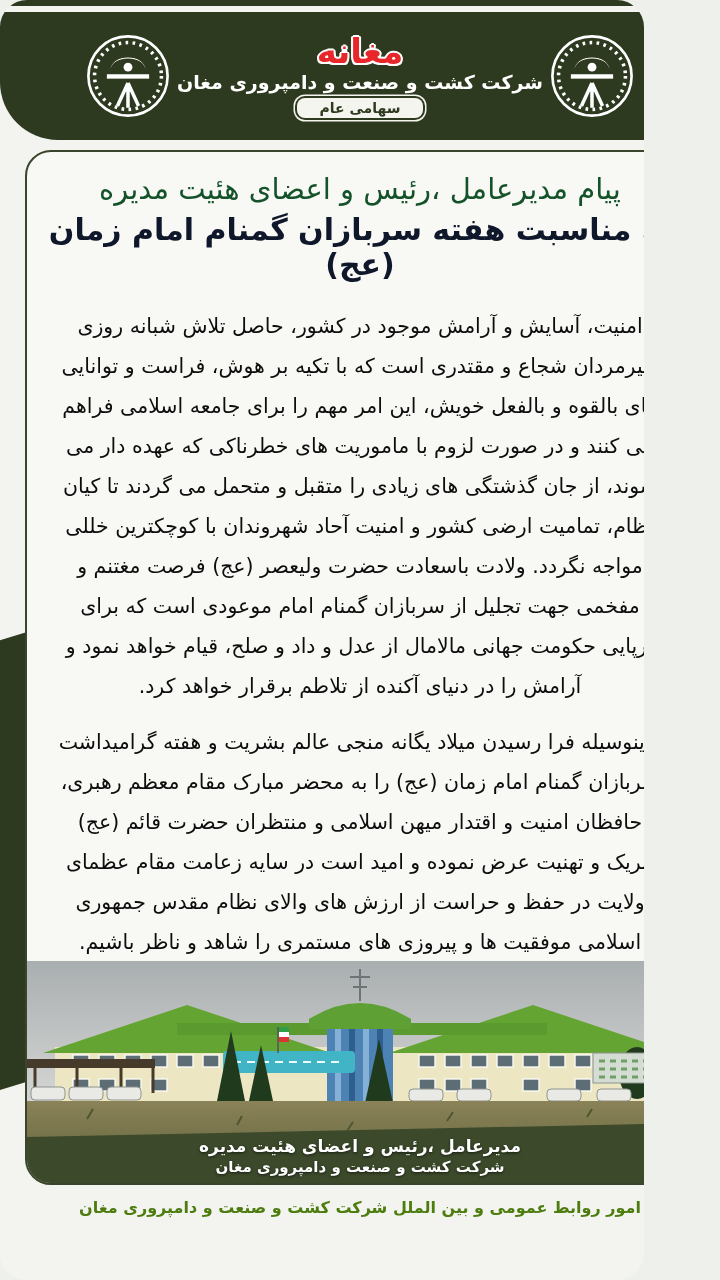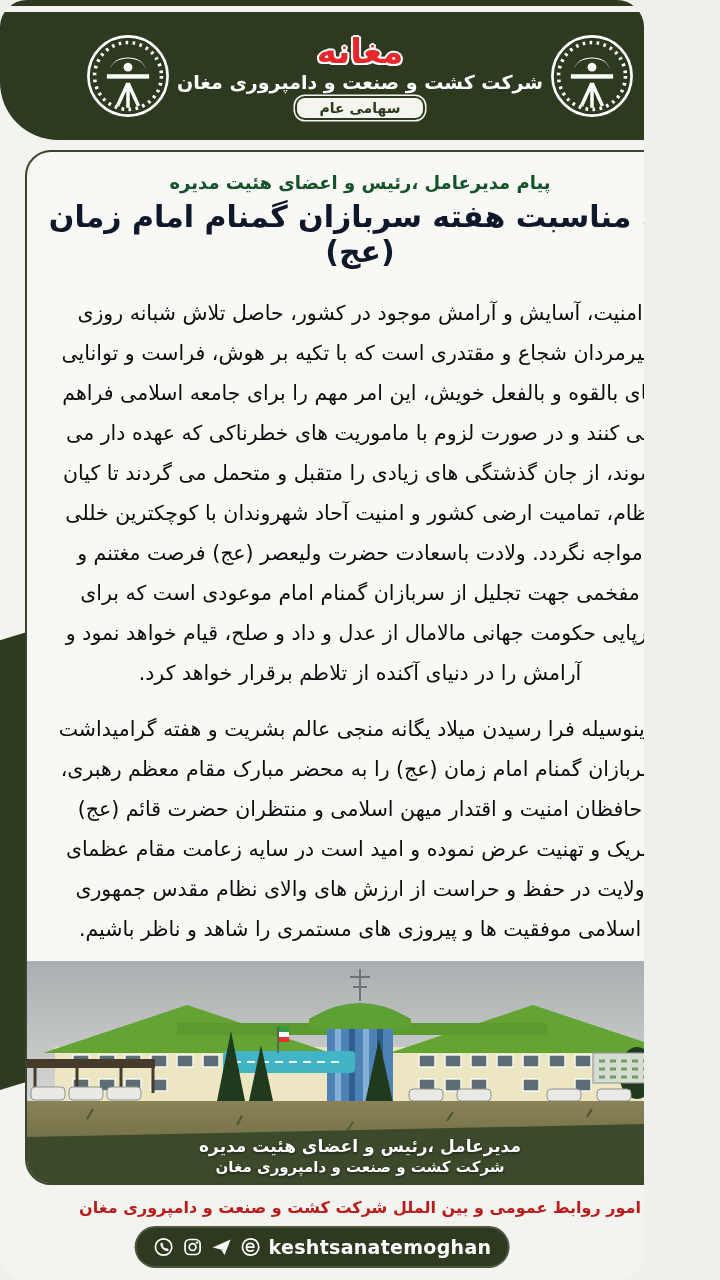--- a/index.html
+++ b/index.html
@@ -38,42 +38,42 @@
     border-radius:8px; padding:2px 22px; direction:rtl; margin-top:2px;
     box-shadow:0 0 0 2px #2e3a20, 0 0 0 3.5px #f5f5ef;
   }
 
   
   .card {
     position:absolute; top:150px; left:25px; width:670px; height:1035px;
     background:#f8f8f5; border:2px solid #39452c; border-radius:26px;
     overflow:hidden; z-index:3;
   }
-  .card-title-1 { margin-top:20px; text-align:center; direction:rtl; color:#14532a; font-weight:bold; font-size:18px; }
+  .card-title-1 { margin-top:20px; text-align:center; direction:rtl; color:#14532a; font-weight:normal; font-size:29px; }
   .card-title-2 { margin-top:6px;  text-align:center; direction:rtl; color:#0f172a; font-weight:bold; font-size:30px; }
   .body-text {
     margin:24px 30px 0 30px; direction:rtl; text-align:center;
     color:#0d0d0d; font-size:20.5px; line-height:40px; font-weight:500;
   }
   .body-text p + p { margin-top:16px; }
 
   
   .photo { position:absolute; left:0; bottom:0; width:100%; height:222px; }
   .photo svg { display:block; width:100%; height:100%; }
   .photo-caption {
     position:absolute; left:0; bottom:7px; width:100%; text-align:center; z-index:4;
     color:#ffffff; direction:rtl; text-shadow:0 1px 3px rgba(0,0,0,.65);
   }
   .photo-caption .cap1 { font-size:17px; font-weight:bold; }
   .photo-caption .cap2 { font-size:15px; font-weight:bold; margin-top:2px; }
 
   
   .footer-line {
     position:absolute; top:1198px; left:0; width:720px; text-align:center; z-index:2;
-    color:#b91c1c; font-size:16px; font-weight:bold; direction:rtl;
+    color:#4d7c0f; font-size:16px; font-weight:bold; direction:rtl;
   }
   .social-pill {
     position:absolute; top:1228px; left:50%; transform:translateX(-50%); z-index:2;
     background:#2e3a20; border-radius:19px; height:38px; padding:0 16px;
     display:flex; align-items:center; gap:7px;
     box-shadow:0 0 0 2px #4a553b;
   }
   .social-pill .icon { width:22px; height:22px; display:block; }
   .social-handle { color:#ffffff; font-weight:bold; font-size:19px; letter-spacing:.3px; }
 </style>
@@ -220,34 +220,14 @@
       </svg>
       <div class="photo-caption">
         <div class="cap1">مدیرعامل ،رئیس و اعضای هئیت مدیره</div>
         <div class="cap2">شرکت کشت و صنعت و دامپروری مغان</div>
       </div>
     </div>
   </div>
 
   <div class="footer-line">امور روابط عمومی و بین الملل شرکت کشت و صنعت و دامپروری مغان</div>
 
-  <div class="social-pill">
-    <svg class="icon" viewBox="0 0 22 22">
-      <circle cx="11" cy="11" r="8.2" fill="none" stroke="#ffffff" stroke-width="1.7"></circle>
-      <path d="M8 7.2c.9-.9 1.7-.4 2.1.4l.5 1c.2.5 0 1-.4 1.3.6 1.2 1.5 2.1 2.7 2.7.3-.4.8-.6 1.3-.4l1 .5c.8.4 1.3 1.2.4 2.1-2.9 1.7-9.3-4.7-7.6-7.6z" fill="#ffffff"></path>
-    </svg>
-    <svg class="icon" viewBox="0 0 22 22">
-      <rect x="3.5" y="3.5" width="15" height="15" rx="4.5" fill="none" stroke="#ffffff" stroke-width="1.7"></rect>
-      <circle cx="11" cy="11" r="3.4" fill="none" stroke="#ffffff" stroke-width="1.7"></circle>
-      <circle cx="15.4" cy="6.6" r="1.2" fill="#ffffff"></circle>
-    </svg>
-    <svg class="icon" viewBox="0 0 22 22">
-      <polygon points="2,11.5 20,3.5 14,19 10.5,13.5" fill="#ffffff"></polygon>
-      <polygon points="10.5,13.5 20,3.5 12.5,12 12.8,16.2" fill="#c9d2c0"></polygon>
-    </svg>
-    <svg class="icon" viewBox="0 0 22 22">
-      <circle cx="11" cy="11" r="8.2" fill="none" stroke="#ffffff" stroke-width="1.7"></circle>
-      <path d="M6.8 11.2h7.4c.3-2.4-1.2-3.9-3.4-3.9-2.4 0-4 1.7-4 3.9 0 2.3 1.6 3.9 4 3.9 1.4 0 2.6-.5 3.3-1.4" fill="none" stroke="#ffffff" stroke-width="1.7"></path>
-    </svg>
-    <span class="social-handle">keshtsanatemoghan</span>
-  </div>
 
 </div>
 
 </body></html>

